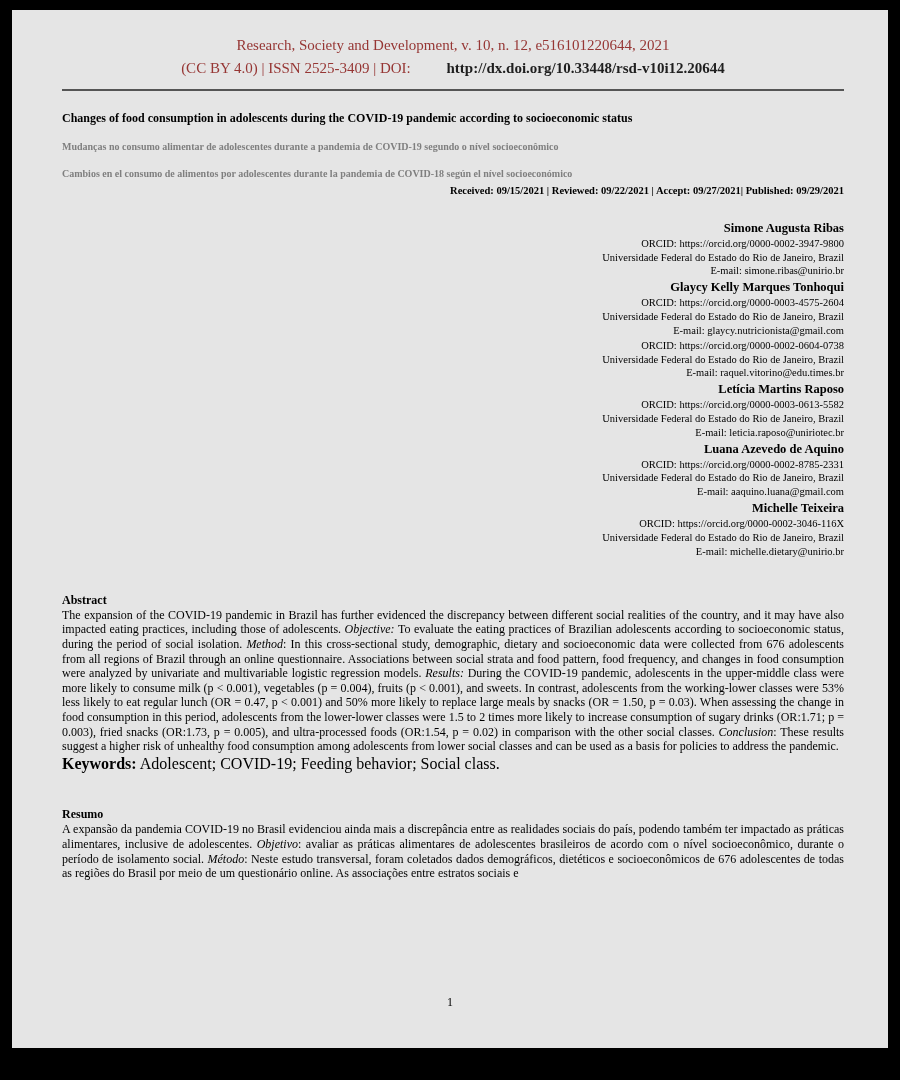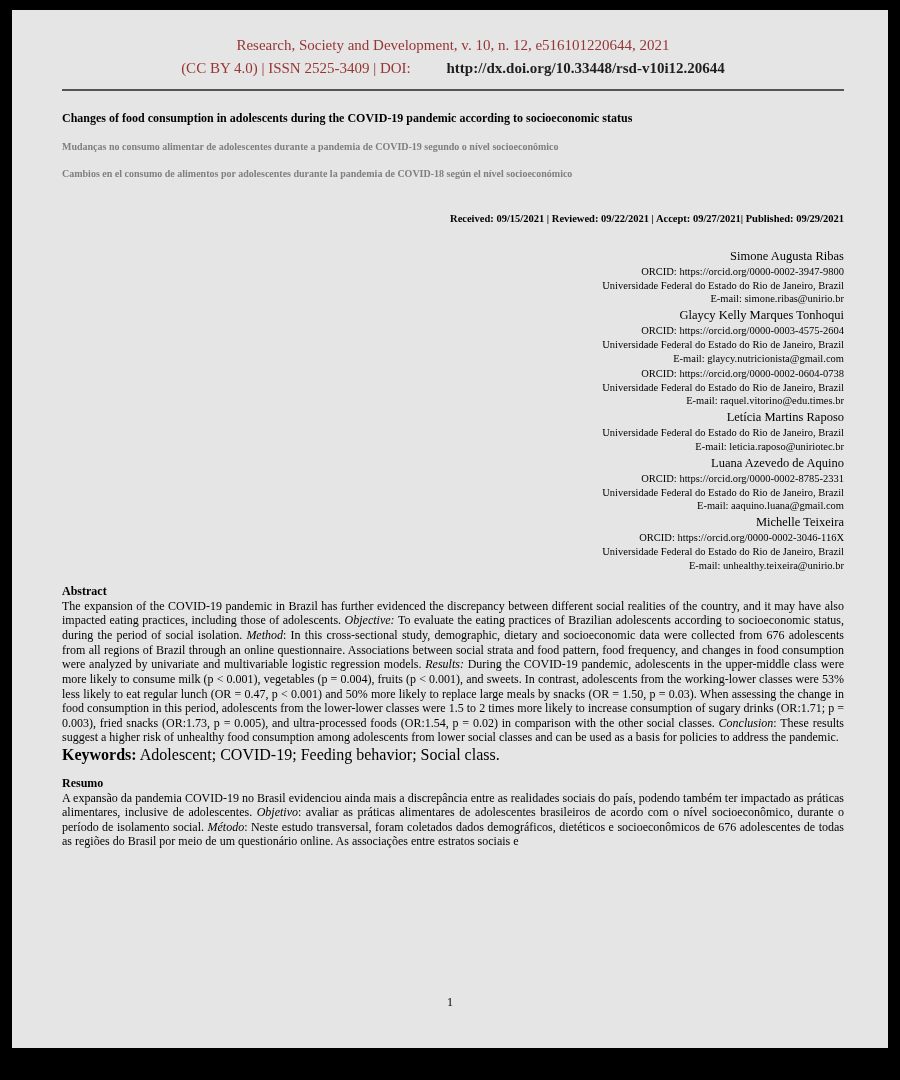--- a/index.html
+++ b/index.html
@@ -56,39 +56,38 @@
     line-height: 2.15;
     color: var(--subtitle-gray, #7f7f7f);
     margin-top: 6px;
     max-width: 680px;
   }
   
   .dates-line {
     text-align: right;
     font-size: 10.5px;
     font-weight: 600;
-    margin-top: 28px;
   }
   
   .authors {
     text-align: right;
     margin-top: 24px;
   }
   .author { margin-bottom: 1px; }
   .author-name {
-    font-weight: normal;
+    font-weight: bold;
     font-size: 12.5px;
     line-height: 1.35;
   }
   .author-line {
     font-size: 10.5px;
     line-height: 1.32;
   }
   
-  .section { margin-top: 11px; }
+  .section { margin-top: 34px; }
   .section-heading {
     font-weight: bold;
     font-size: 12px;
     line-height: 1.25;
   }
   .section p {
     margin: 0;
     font-size: 12px;
     line-height: 1.22;
     text-align: justify;
@@ -144,36 +143,37 @@
       </div>
 
       <div class="author">
         <div class="author-line">ORCID: https://orcid.org/0000-0002-0604-0738</div>
         <div class="author-line">Universidade Federal do Estado do Rio de Janeiro, Brazil</div>
         <div class="author-line">E-mail: raquel.vitorino@edu.times.br</div>
       </div>
 
       <div class="author">
         <div class="author-name">Letícia Martins Raposo</div>
+        <div class="author-line">ORCID: https://orcid.org/0000-0003-0613-5582</div>
         <div class="author-line">Universidade Federal do Estado do Rio de Janeiro, Brazil</div>
         <div class="author-line">E-mail: leticia.raposo@uniriotec.br</div>
       </div>
 
       <div class="author">
         <div class="author-name">Luana Azevedo de Aquino</div>
         <div class="author-line">ORCID: https://orcid.org/0000-0002-8785-2331</div>
         <div class="author-line">Universidade Federal do Estado do Rio de Janeiro, Brazil</div>
         <div class="author-line">E-mail: aaquino.luana@gmail.com</div>
       </div>
 
       <div class="author">
         <div class="author-name">Michelle Teixeira</div>
         <div class="author-line">ORCID: https://orcid.org/0000-0002-3046-116X</div>
         <div class="author-line">Universidade Federal do Estado do Rio de Janeiro, Brazil</div>
-        <div class="author-line">E-mail: unhealthy.teixeira@unirio.br</div>
+        <div class="author-line">E-mail: michelle.dietary@unirio.br</div>
       </div>
 
     </div>
 
     <div class="section">
       <div class="section-heading">Abstract</div>
       <p><span>The expansion of the COVID-19 pandemic in Brazil has further evidenced the discrepancy between different social realities of the country, and it may have also impacted eating practices, including those of adolescents. </span><span style="font-style: italic;">Objective:</span><span> To evaluate the eating practices of Brazilian adolescents according to socioeconomic status, during the period of social isolation. </span><span style="font-style: italic;">Method</span><span>: In this cross-sectional study, demographic, dietary and socioeconomic data were collected from 676 adolescents from all regions of Brazil through an online questionnaire. Associations between social strata and food pattern, food frequency, and changes in food consumption were analyzed by univariate and multivariable logistic regression models. </span><span style="font-style: italic;">Results:</span><span> During the COVID-19 pandemic, adolescents in the upper-middle class were more likely to consume milk (p &lt; 0.001), vegetables (p = 0.004), fruits (p &lt; 0.001), and sweets. In contrast, adolescents from the working-lower classes were 53% less likely to eat regular lunch (OR = 0.47, p &lt; 0.001) and 50% more likely to replace large meals by snacks (OR = 1.50, p = 0.03). When assessing the change in food consumption in this period, adolescents from the lower-lower classes were 1.5 to 2 times more likely to increase consumption of sugary drinks (OR:1.71; p = 0.003), fried snacks (OR:1.73, p = 0.005), and ultra-processed foods (OR:1.54, p = 0.02) in comparison with the other social classes. </span><span style="font-style: italic;">Conclusion</span><span>: These results suggest a higher risk of unhealthy food consumption among adolescents from lower social classes and can be used as a basis for policies to address the pandemic.</span></p>
       <div class="keywords-line"><span class="keywords-label">Keywords:</span><span> Adolescent; COVID-19; Feeding behavior; Social class.</span></div>
     </div>
 

